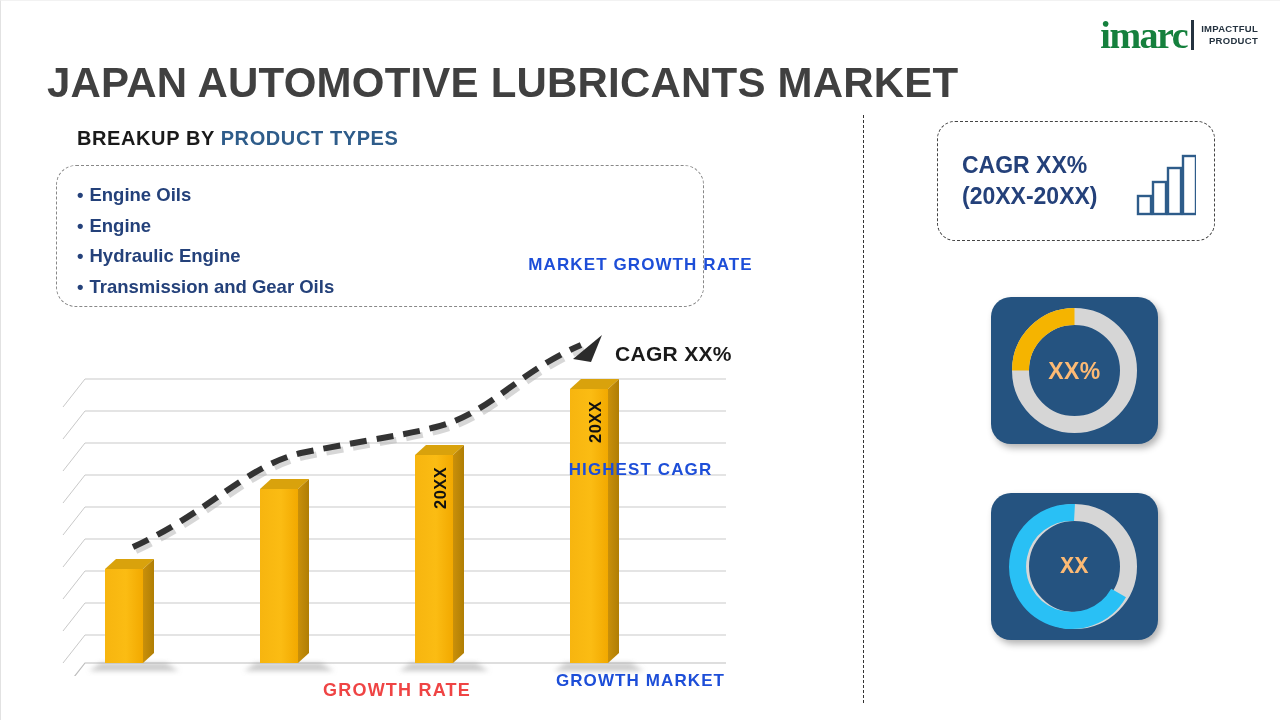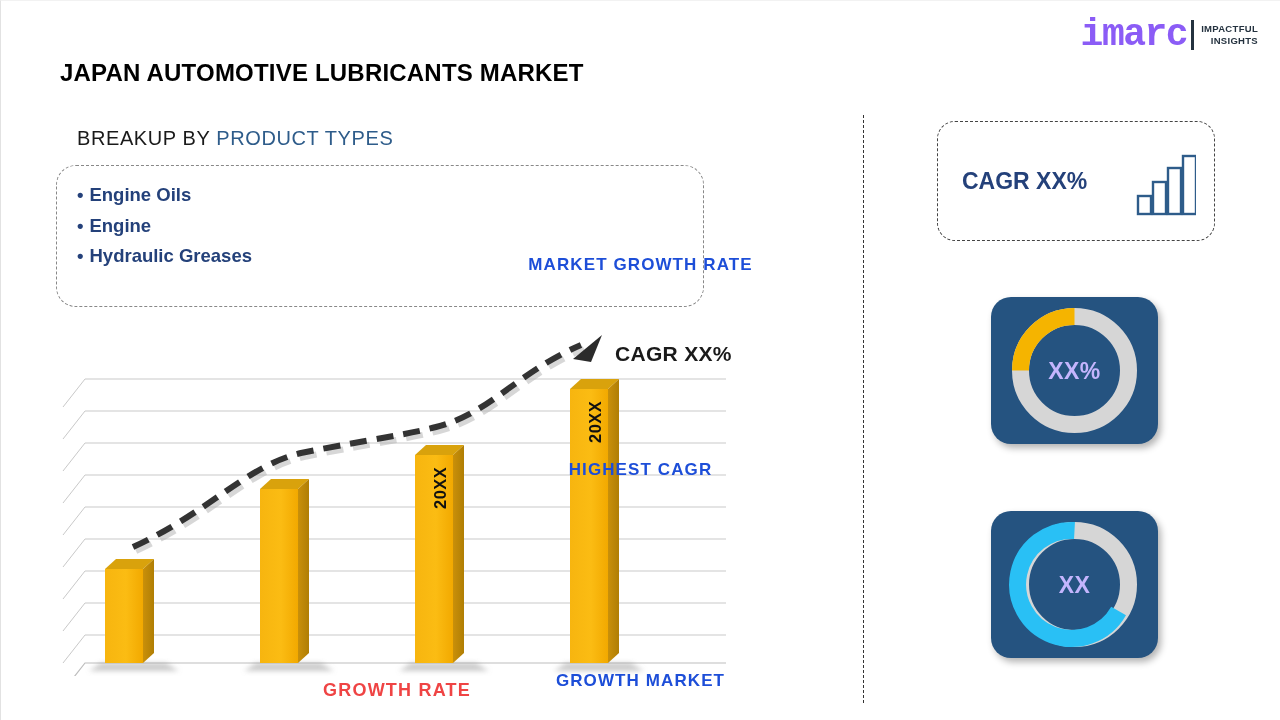--- a/index.html
+++ b/index.html
@@ -24,24 +24,24 @@
   
   .logo {
     position: absolute;
     top: 14px;
     right: 22px;
     display: flex;
     align-items: center;
     height: 40px;
   }
   .logo-word {
-    font-family: Liberation Mono, monospace;
+    font-family: Liberation Serif, serif;
     font-size: 38px;
     font-weight: 700;
-    color: #8b5cf6;
+    color: #15803d;
     letter-spacing: -1.5px;
     line-height: 1;
     position: relative;
   }
   .logo-bar {
     width: 3px;
     height: 30px;
     background: #24323f;
     margin: 0 7px 0 4px;
   }
@@ -50,34 +50,34 @@
     font-weight: 700;
     color: #24323f;
     line-height: 1.25;
     letter-spacing: 0.3px;
     text-align: right;
   }
 
   
   .main-title {
     position: absolute;
-    left: 59px;
+    left: 46px;
     top: 58px;
-    font-size: 24px;
-    font-weight: 700;
-    color: #000000;
+    font-size: 42px;
+    font-weight: 700;
+    color: #404040;
     letter-spacing: 0.2px;
     white-space: nowrap;
   }
   .sub-title {
     position: absolute;
     left: 76px;
     top: 126px;
     font-size: 20px;
-    font-weight: 400;
+    font-weight: 700;
     color: #1a1a1a;
     letter-spacing: 0.6px;
     white-space: nowrap;
   }
   .sub-title .accent { color: #2e5c8a; }
 
   
   .bullet-box {
     position: absolute;
     left: 55px;
@@ -191,55 +191,56 @@
 
   .tile {
     position: absolute;
     width: 167px;
     height: 147px;
     background: #255380;
     border-radius: 20px;
     box-shadow: 3px 4px 7px rgba(0,0,0,0.30);
   }
   .tile-1 { left: 990px; top: 296px; }
-  .tile-2 { left: 990px; top: 510px; }
+  .tile-2 { left: 990px; top: 492px; font-family: Liberation Mono, monospace; }
   .tile svg { display: block; }
   .donut-label {
     position: absolute;
     width: 100%;
     top: 50%;
     transform: translateY(-50%);
     text-align: center;
     font-size: 23px;
     font-weight: 700;
-    color: #c4b5fd;
+    color: #fdba74;
     letter-spacing: 0.5px;
   }
 </style>
 </head>
 <body>
 
 <div id="slide">
 
   <div class="logo">
     <div class="logo-word">imarc</div>
     <div class="logo-bar"></div>
     <div class="logo-tag">
       <div>IMPACTFUL</div>
-      <div>INSIGHTS</div>
+      <div>PRODUCT</div>
     </div>
   </div>
 
   <div class="main-title">JAPAN AUTOMOTIVE LUBRICANTS MARKET</div>
   <div class="sub-title"><span>BREAKUP BY </span><span class="accent">PRODUCT TYPES</span></div>
 
   <div class="bullet-box">
     <div class="bullet-item"><span class="dot">•</span><span>Engine Oils</span></div>
     <div class="bullet-item"><span class="dot">•</span><span>Engine</span></div>
-    <div class="bullet-item"><span class="dot">•</span><span>Hydraulic Greases</span></div>
+    <div class="bullet-item"><span class="dot">•</span><span>Hydraulic Engine</span></div>
+    <div class="bullet-item"><span class="dot">•</span><span>Transmission and Gear Oils</span></div>
   </div>
 
   <div class="chart">
     <svg width="700" height="345" viewBox="0 0 700 345">
       <defs>
         <linearGradient id="barFront" x1="0" y1="0" x2="1" y2="0">
           <stop offset="0%" stop-color="#F7B50F"></stop>
           <stop offset="55%" stop-color="#FBBC13"></stop>
           <stop offset="100%" stop-color="#F2A900"></stop>
         </linearGradient>
@@ -316,20 +317,21 @@
     <div class="bar-year" style="left:525px; top:112px;">20XX</div>
 
     <div class="chart-xlabel">GROWTH RATE</div>
   </div>
 
   <div class="divider"></div>
 
   <div class="cagr-box">
     <div class="cagr-text">
       <div>CAGR XX%</div>
+      <div>(20XX-20XX)</div>
     </div>
     <svg class="cagr-icon" width="60" height="62" viewBox="0 0 60 62">
       <rect x="2" y="42" width="13" height="18" fill="#ffffff" stroke="#2e5c8a" stroke-width="2.4"></rect>
       <rect x="17" y="28" width="13" height="32" fill="#ffffff" stroke="#2e5c8a" stroke-width="2.4"></rect>
       <rect x="32" y="14" width="13" height="46" fill="#ffffff" stroke="#2e5c8a" stroke-width="2.4"></rect>
       <rect x="47" y="2" width="13" height="58" fill="#ffffff" stroke="#2e5c8a" stroke-width="2.4"></rect>
     </svg>
   </div>
   <div class="panel-caption cap-growth">MARKET GROWTH RATE</div>
 

